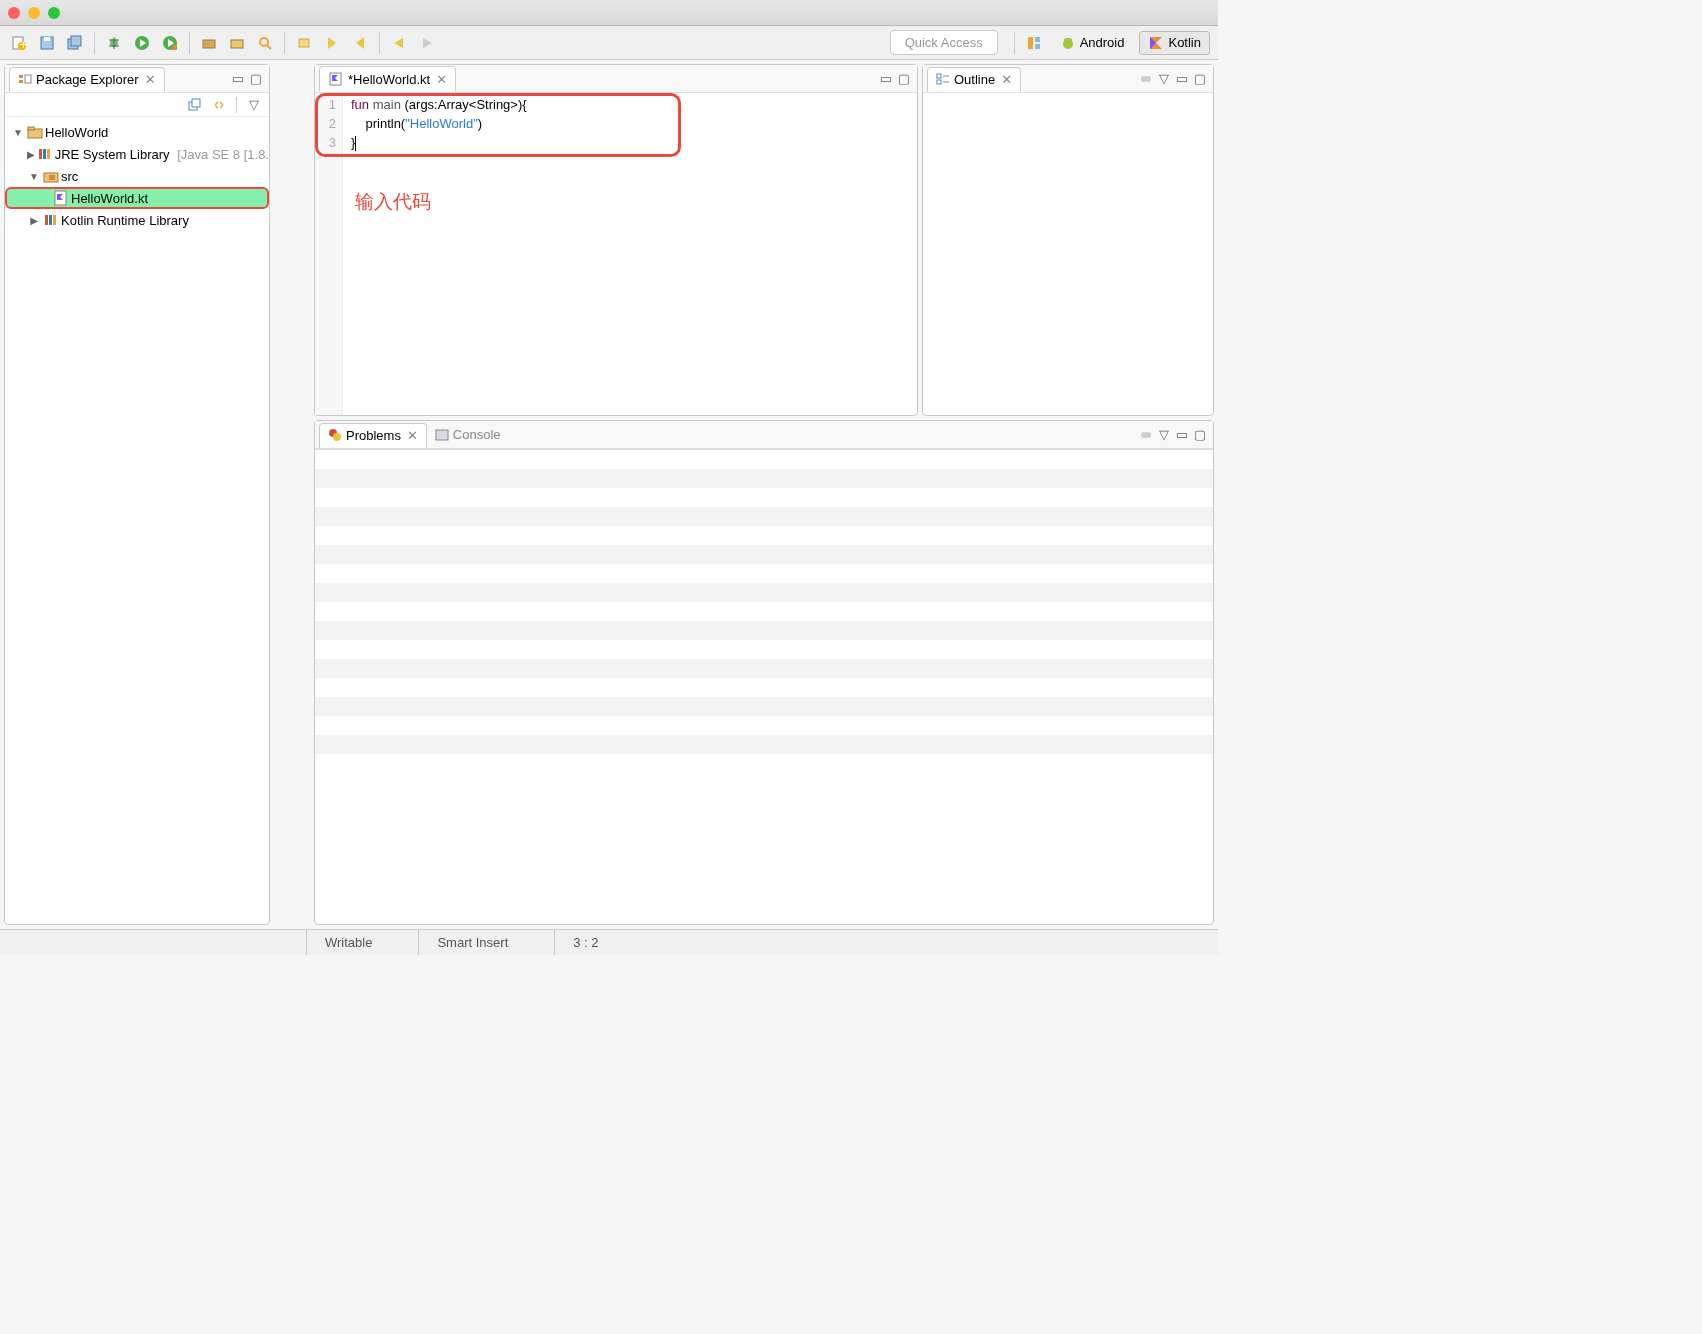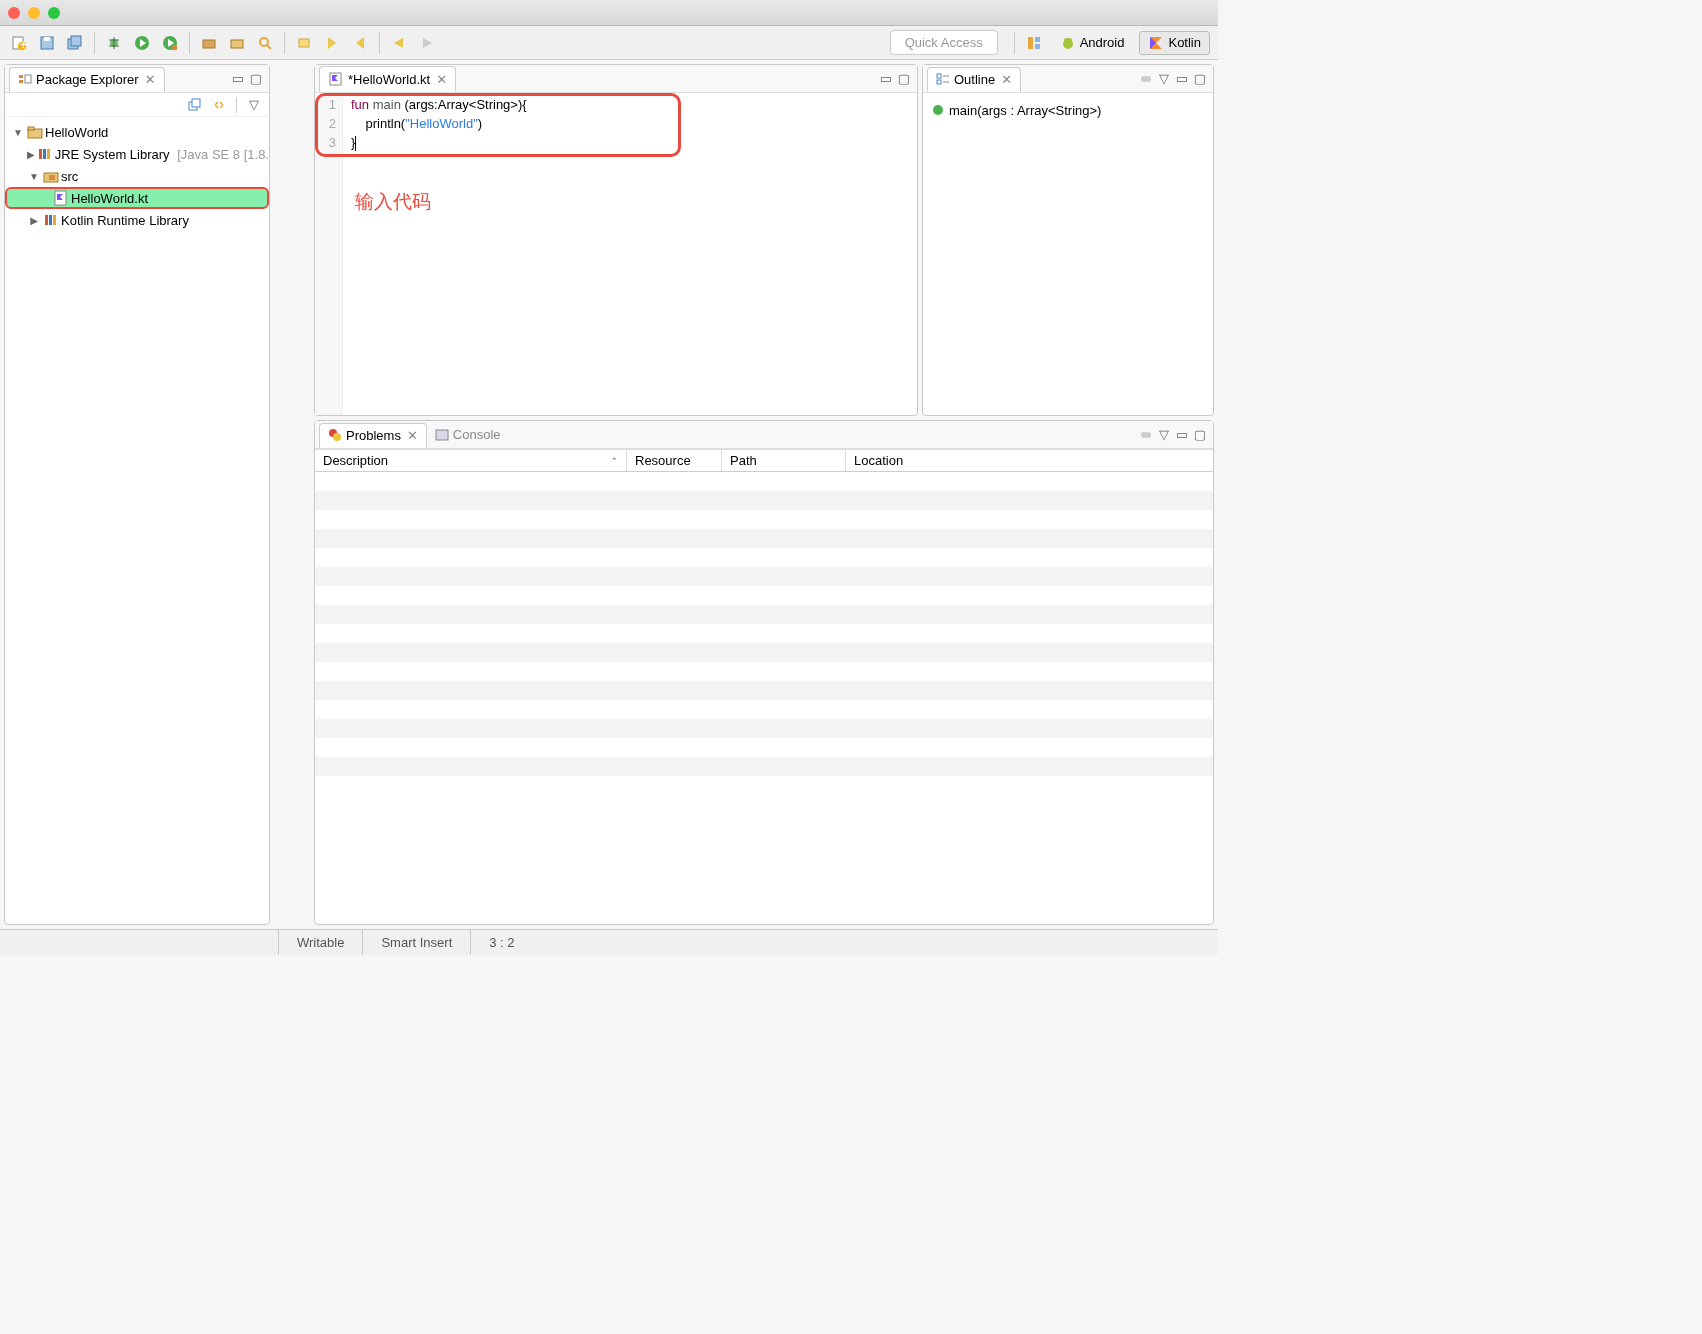--- a/index.html
+++ b/index.html
@@ -63,21 +63,21 @@
 .problems-table { flex: 1; display: flex; flex-direction: column; border-top: 1px solid #ddd; }
 .ptable-header { display: flex; border-bottom: 1px solid #ccc; height: 22px; align-items: center; background: #fff; }
 .pth { padding: 0 8px; border-right: 1px solid #ddd; display: flex; align-items: center; height: 100%; }
 .pth:last-child { border-right: none; }
 .sort-ind { margin-left: auto; font-size: 9px; color: #666; }
 .ptable-rows { flex: 1; overflow: auto; }
 .prow { height: 19px; display: flex; }
 .prow:nth-child(even) { background: #f3f3f3; }
 
 .statusbar { height: 26px; background: #f0f0f0; border-top: 1px solid #ccc; display: flex; align-items: center; padding: 0 8px; }
-.status-cell { padding: 0 18px; border-left: 1px solid #ccc; height: 100%; display: flex; align-items: center; color: #555; }
+.status-cell { padding: 0 18px; border-left: 1px solid #ccc; height: 100%; display: flex; align-items: center; color: #555; margin-left: 28px; }
 
 svg { display: block; }
 </style>
 </head>
 <body>
 
 <div class="titlebar">
   <div class="traffic">
     <span class="tl-red"></span>
     <span class="tl-yel"></span>
@@ -338,26 +338,20 @@
             <div class="panel-btn">
                 <svg width="14" height="14">
                   <circle cx="5" cy="7" r="3" fill="#ccc"></circle>
                   <circle cx="9" cy="7" r="3" fill="#ccc"></circle>
                 </svg>
               </div>
             <div class="panel-btn">▽</div>
             <div class="panel-btn">▭</div>
             <div class="panel-btn">▢</div>
           </div>
-          <div class="outline-body">
-            <div class="outline-item">
-              <span class="green-dot"></span>
-              <span>main(args : Array&lt;String&gt;)</span>
-            </div>
-          </div>
         </div>
       </div>
     </div>
 
     <div class="problems-panel">
       <div class="panel">
         <div class="panel-tabs">
           <div class="tab active">
             <svg width="14" height="14">
                 <circle cx="5" cy="5" r="4" fill="#d84a3a"></circle>
@@ -377,35 +371,20 @@
               <svg width="14" height="14">
                 <circle cx="5" cy="7" r="3" fill="#ccc"></circle>
                 <circle cx="9" cy="7" r="3" fill="#ccc"></circle>
               </svg>
             </div>
           <div class="panel-btn">▽</div>
           <div class="panel-btn">▭</div>
           <div class="panel-btn">▢</div>
         </div>
         <div class="problems-table">
-          <div class="ptable-header">
-            <div class="pth" style="flex:0 0 312px">
-              <span>Description</span>
-              <span class="sort-ind">⌃</span>
-            </div>
-            <div class="pth" style="flex:0 0 95px">
-                <span>Resource</span>
-              </div>
-            <div class="pth" style="flex:0 0 124px">
-                <span>Path</span>
-              </div>
-            <div class="pth" style="flex:1">
-                <span>Location</span>
-              </div>
-          </div>
           <div class="ptable-rows">
             <div class="prow"></div>
             <div class="prow"></div>
             <div class="prow"></div>
             <div class="prow"></div>
             <div class="prow"></div>
             <div class="prow"></div>
             <div class="prow"></div>
             <div class="prow"></div>
             <div class="prow"></div>

